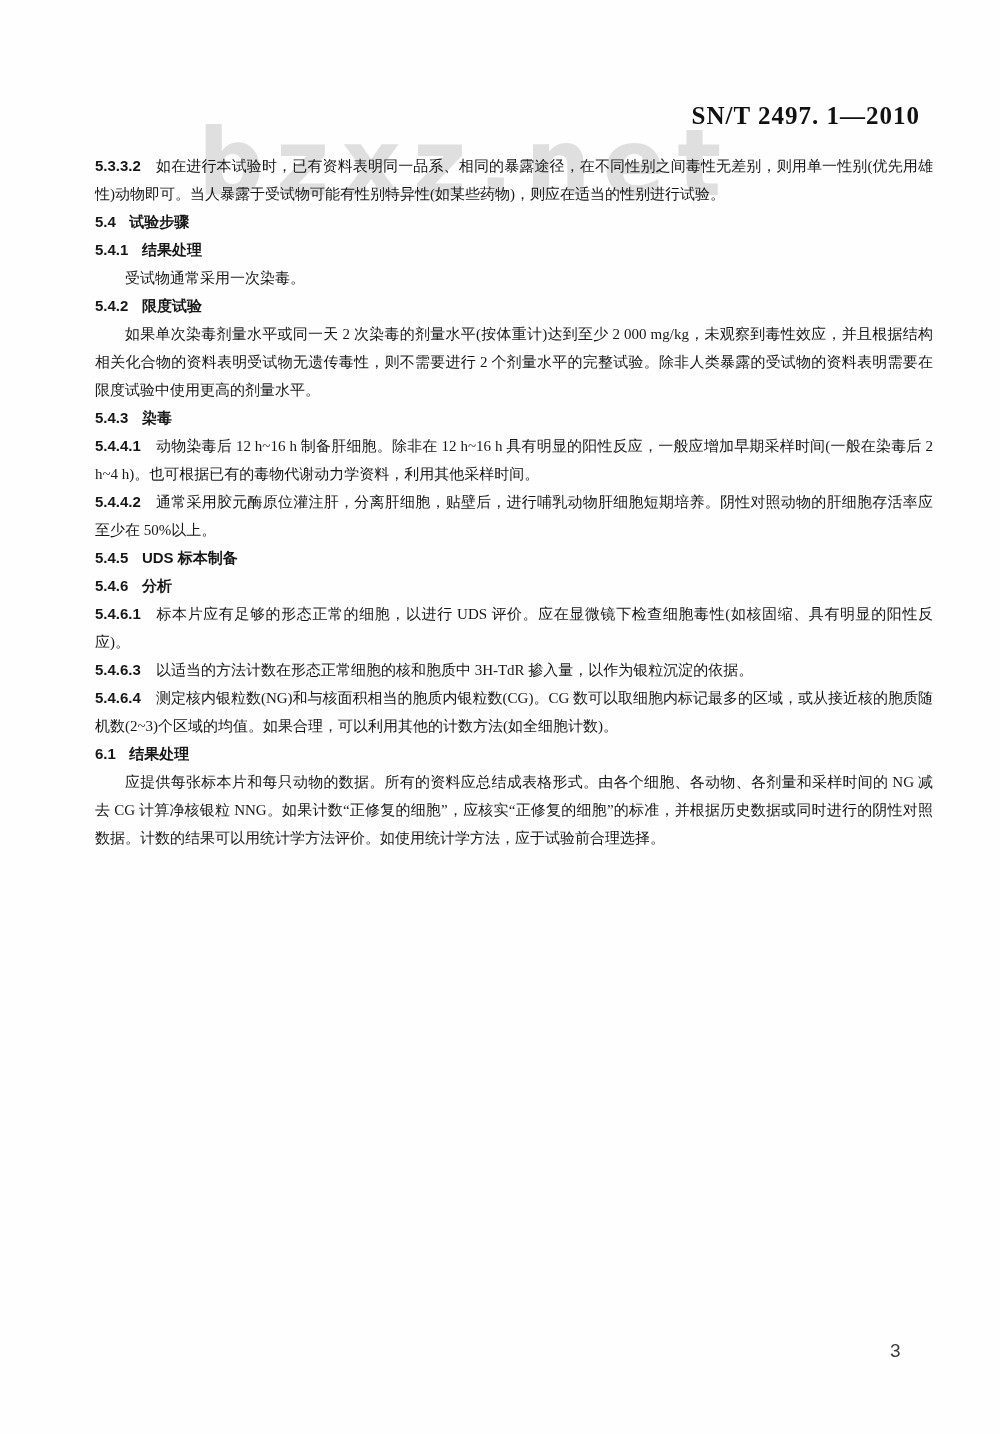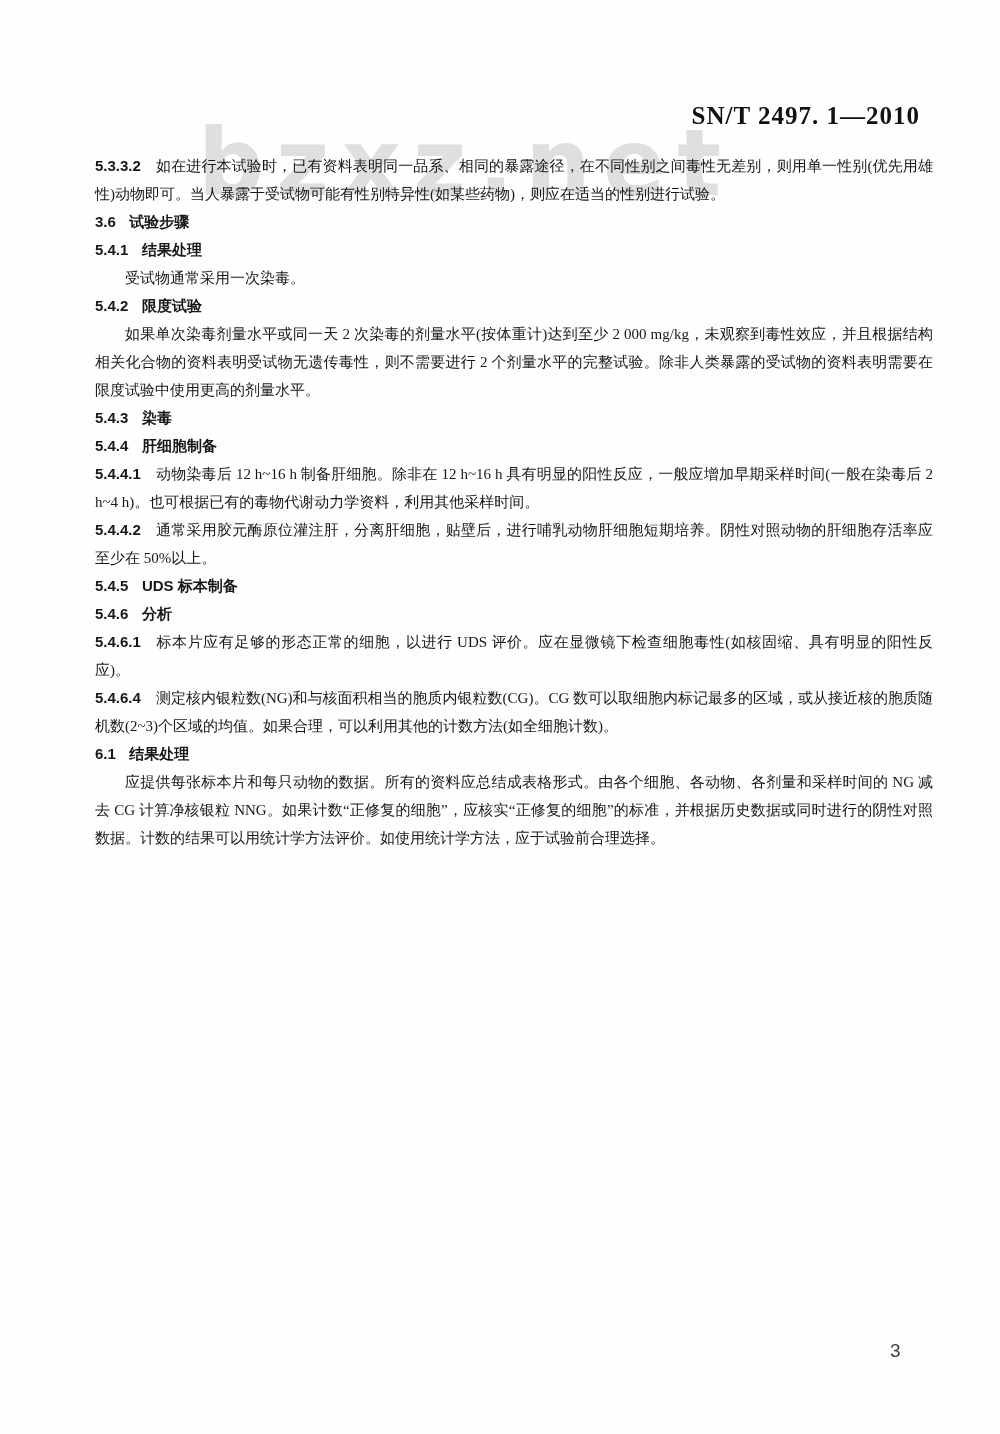--- a/index.html
+++ b/index.html
@@ -87,32 +87,32 @@
 <div class="page">
 
   <div class="watermark">bzxz.net</div>
 
   <div class="doc-header">
     <span>SN/T 2497. 1—2010</span>
   </div>
 
   <div class="doc-body" id="paragraphs">
       <p class="clause"><span class="num">5.3.3.2</span><span class="txt">如在进行本试验时，已有资料表明同一品系、相同的暴露途径，在不同性别之间毒性无差别，则用单一性别(优先用雄性)动物即可。当人暴露于受试物可能有性别特异性(如某些药物)，则应在适当的性别进行试验。</span></p>
-      <p class="heading"><span class="num">3.6</span><span class="txt">试验步骤</span></p>
+      <p class="heading"><span class="num">5.4</span><span class="txt">试验步骤</span></p>
       <p class="heading"><span class="num">5.4.1</span><span class="txt">结果处理</span></p>
       <p class="body"><span class="txt">受试物通常采用一次染毒。</span></p>
       <p class="heading"><span class="num">5.4.2</span><span class="txt">限度试验</span></p>
       <p class="body"><span class="txt">如果单次染毒剂量水平或同一天 2 次染毒的剂量水平(按体重计)达到至少 2 000 mg/kg，未观察到毒性效应，并且根据结构相关化合物的资料表明受试物无遗传毒性，则不需要进行 2 个剂量水平的完整试验。除非人类暴露的受试物的资料表明需要在限度试验中使用更高的剂量水平。</span></p>
       <p class="heading"><span class="num">5.4.3</span><span class="txt">染毒</span></p>
-      <p class="heading"><span class="num">5.4.4</span><span class="txt">肝细胞制备</span></p>
       <p class="clause"><span class="num">5.4.4.1</span><span class="txt">动物染毒后 12 h~16 h 制备肝细胞。除非在 12 h~16 h 具有明显的阳性反应，一般应增加早期采样时间(一般在染毒后 2 h~4 h)。也可根据已有的毒物代谢动力学资料，利用其他采样时间。</span></p>
       <p class="clause"><span class="num">5.4.4.2</span><span class="txt">通常采用胶元酶原位灌注肝，分离肝细胞，贴壁后，进行哺乳动物肝细胞短期培养。阴性对照动物的肝细胞存活率应至少在 50%以上。</span></p>
       <p class="heading"><span class="num">5.4.5</span><span class="txt">UDS 标本制备</span></p>
       <p class="heading"><span class="num">5.4.6</span><span class="txt">分析</span></p>
       <p class="clause"><span class="num">5.4.6.1</span><span class="txt">标本片应有足够的形态正常的细胞，以进行 UDS 评价。应在显微镜下检查细胞毒性(如核固缩、具有明显的阳性反应)。</span></p>
+      <p class="clause"><span class="num">5.4.6.3</span><span class="txt">以适当的方法计数在形态正常细胞的核和胞质中 3H-TdR 掺入量，以作为银粒沉淀的依据。</span></p>
       <p class="clause"><span class="num">5.4.6.4</span><span class="txt">测定核内银粒数(NG)和与核面积相当的胞质内银粒数(CG)。CG 数可以取细胞内标记最多的区域，或从接近核的胞质随机数(2~3)个区域的均值。如果合理，可以利用其他的计数方法(如全细胞计数)。</span></p>
       <p class="heading"><span class="num">6.1</span><span class="txt">结果处理</span></p>
       <p class="body"><span class="txt">应提供每张标本片和每只动物的数据。所有的资料应总结成表格形式。由各个细胞、各动物、各剂量和采样时间的 NG 减去 CG 计算净核银粒 NNG。如果计数“正修复的细胞”，应核实“正修复的细胞”的标准，并根据历史数据或同时进行的阴性对照数据。计数的结果可以用统计学方法评价。如使用统计学方法，应于试验前合理选择。</span></p>
     </div>
 
   <div class="page-number">3</div>
 
 </div>
 
 </body></html>

